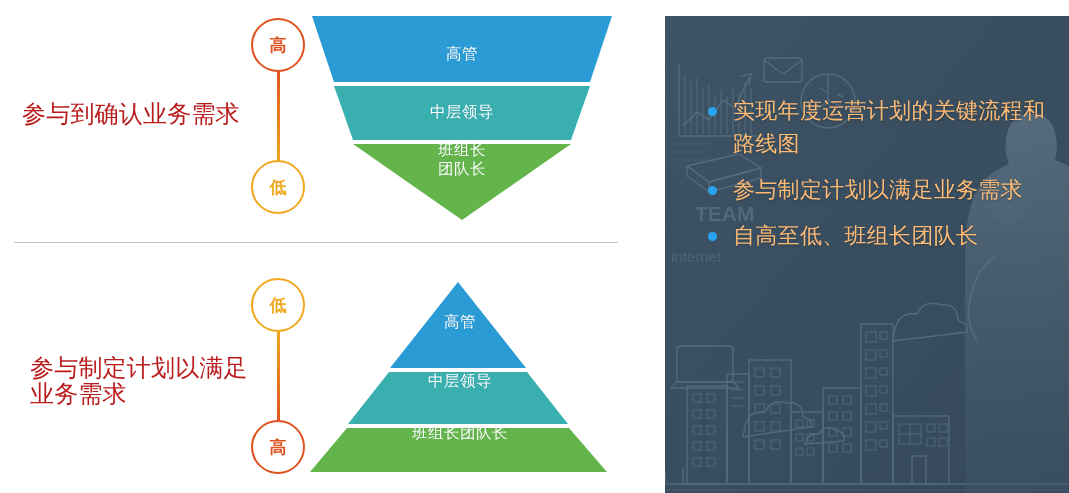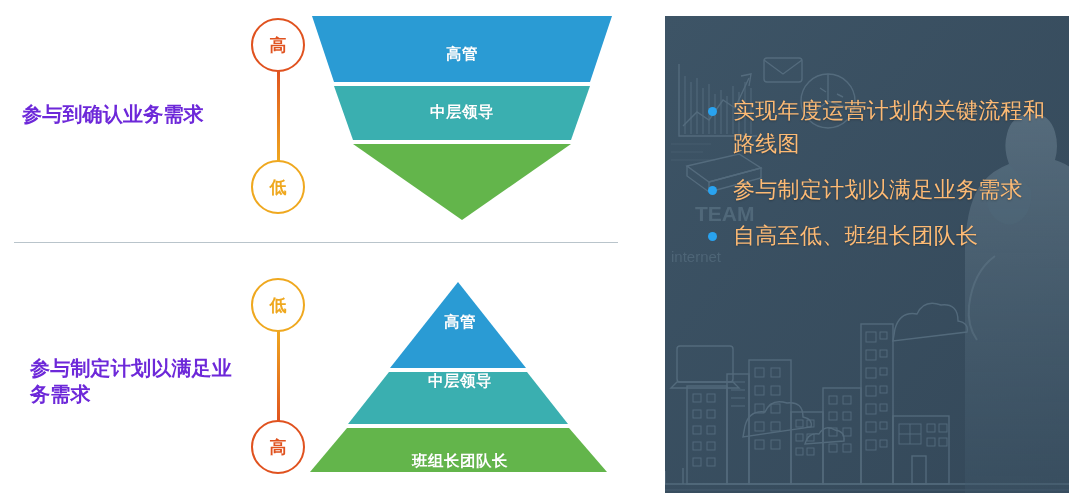--- a/index.html
+++ b/index.html
@@ -15,23 +15,23 @@
   
   .left-pane{position:absolute;left:0;top:0;width:660px;height:493px;}
 
   .divider{
     position:absolute;left:14px;top:242px;width:604px;height:1px;
     background:#b9c4cb;
   }
 
   .row-label{
     position:absolute;
-    color:#6d28d9;
-    font-weight:bold;
-    font-size:20px;
+    color:#b91c1c;
+    font-weight:normal;
+    font-size:24px;
     line-height:26px;
     letter-spacing:0.2px;
   }
   #label-top{left:22px;top:101px;width:230px;}
   #label-bottom{left:22px;top:355px;width:218px;margin-left:8px;}
 
   
   .gauge{position:absolute;width:60px;}
   .bubble{
     position:absolute;left:0;width:54px;height:54px;
@@ -61,39 +61,39 @@
   #gauge-bottom .b1{top:0;}
   #gauge-bottom .b2{top:142px;}
   #gauge-bottom .connector{top:52px;height:92px;
      background:linear-gradient(#efa81f,#e0521f);}
 
   
   .pyr{position:absolute;}
   .pyr svg{display:block;}
   .pyr .cap{
     position:absolute;
-    color:#ffffff;font-weight:bold;
+    color:#ffffff;font-weight:normal;
     text-align:center;
     line-height:19px;
     font-size:15.5px;
     letter-spacing:0.5px;
     text-shadow:0 0 1px rgba(0,0,0,.12);
   }
 
   
   #pyr-inverted{left:312px;top:16px;width:300px;height:204px;}
   #pyr-inverted .c1{left:0;top:28px;width:300px;}
   #pyr-inverted .c2{left:0;top:86px;width:300px;}
   #pyr-inverted .c3{left:0;top:124px;width:300px;}
 
   
   #pyr-upright{left:310px;top:282px;width:300px;height:190px;}
   #pyr-upright .c1{left:0;top:30px;width:300px;}
   #pyr-upright .c2{left:0;top:89px;width:300px;}
-  #pyr-upright .c3{left:0;top:141px;width:300px;margin-top:28px;}
+  #pyr-upright .c3{left:0;top:141px;width:300px;}
 
   
   .panel{
     position:absolute;left:665px;top:16px;width:404px;height:477px;
     background:#3a5062;
     overflow:hidden;
   }
   .panel .board{position:absolute;inset:0;border-radius:25px;}
   .panel .board svg{display:block;}
 
@@ -139,20 +139,24 @@
       <svg width="300" height="204" viewBox="0 0 300 204">
 
         <polygon points="0,0 300,0 278,66 22,66" fill="#2a9bd4"></polygon>
 
         <polygon points="22,70 278,70 259,124 41,124" fill="#3aafb0"></polygon>
 
         <polygon points="41,128 259,128 150,204" fill="#63b54b"></polygon>
       </svg>
       <div class="cap c1">高管</div>
       <div class="cap c2">中层领导</div>
+      <div class="cap c3">
+        <div>班组长</div>
+        <div>团队长</div>
+      </div>
     </div>
 
     <div class="divider"></div>
 
     <div class="row-label" id="label-bottom">参与制定计划以满足业务需求</div>
 
     <div class="gauge" id="gauge-bottom">
       <div class="bubble amber b1">
         <span>低</span>
       </div>

